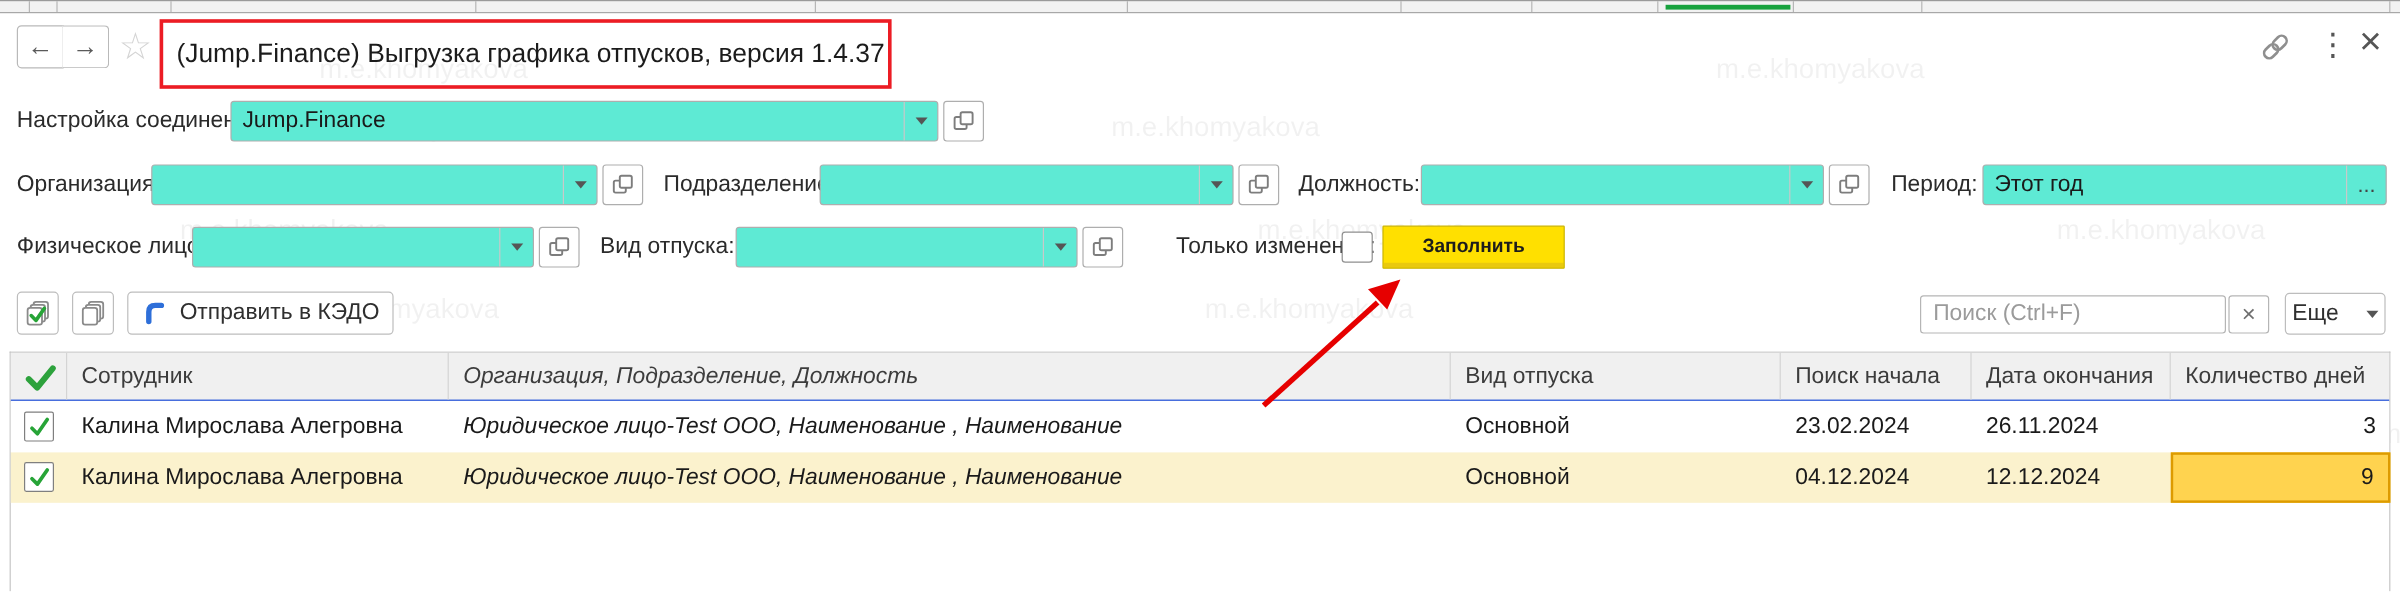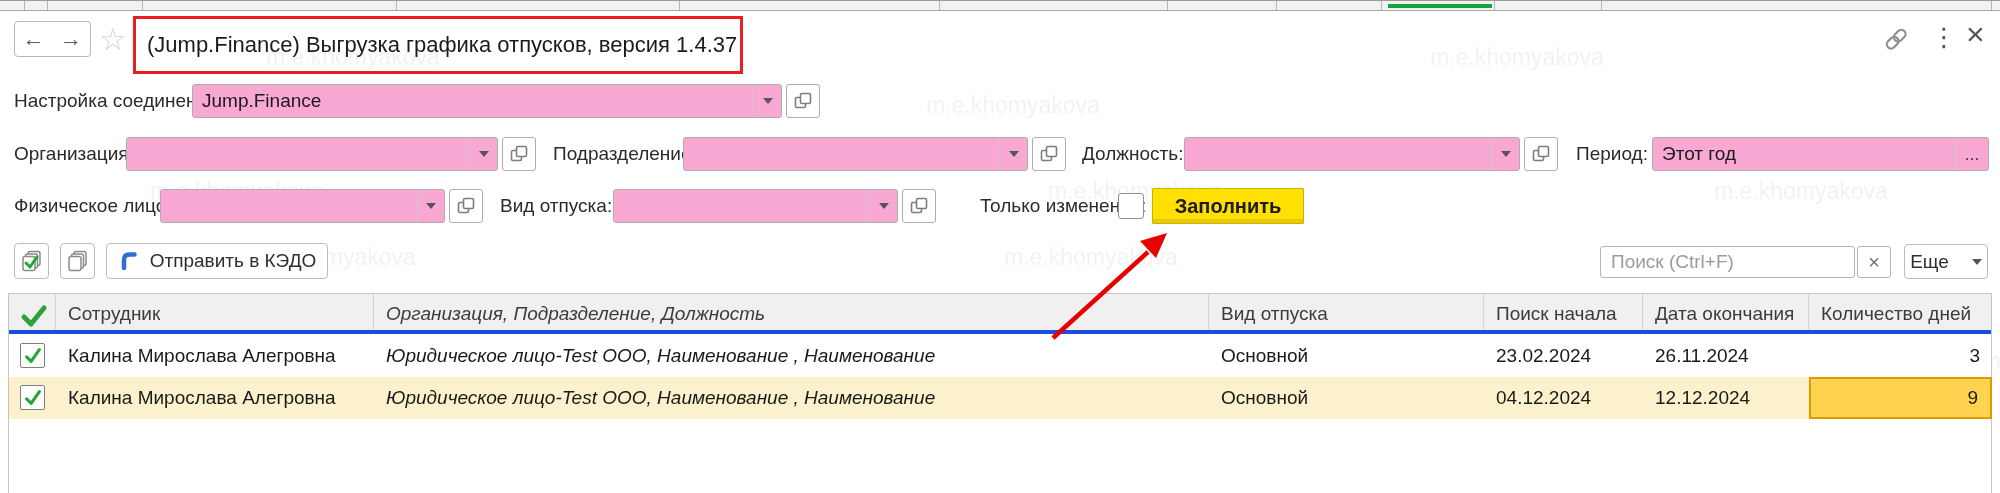--- a/index.html
+++ b/index.html
@@ -23,51 +23,51 @@
   .star { position:absolute; left:99px; top:21px; font-size:31px; color:#d4d4d4; z-index:3; }
   .title-box { position:absolute; left:133px; top:16px; width:610px; height:58px;
                border:3px solid #ec1c24; z-index:5; }
   .page-title { position:absolute; left:147px; top:22px; height:46px; line-height:46px;
                 font-size:22px; color:#1b1b1b; white-space:nowrap; z-index:6; }
   .top-ico { position:absolute; z-index:3; color:#6b6b6b; }
   .ico-menu { left:1931px; top:22px; font-size:26px; color:#555; }
   .ico-close { left:1966px; top:18px; font-size:32px; color:#555; line-height:1; }
   
   .f-label { position:absolute; height:34px; line-height:34px; font-size:19px; color:#2b2b2b; white-space:nowrap; z-index:3; }
-  .combo { position:absolute; height:34px; background:#f9a8d4; border:1px solid #aeaeae; border-radius:3px;
+  .combo { position:absolute; height:34px; background:#5eead4; border:1px solid #aeaeae; border-radius:3px;
            display:flex; align-items:stretch; z-index:3; }
   .combo input { flex:1; min-width:0; border:none; outline:none; background:transparent;
                  font:19px "Liberation Sans","DejaVu Sans",sans-serif; color:#1a1a1a; padding:0 9px; }
   .combo .dd { width:28px; border-left:1px solid #c9c9c9; display:flex; align-items:center; justify-content:center; cursor:pointer; }
   .tri { width:0; height:0; border-left:5px solid transparent; border-right:5px solid transparent; border-top:6px solid #555; }
   .combo .dots3 { width:33px; border-left:1px solid #c9c9c9; display:flex; align-items:center; justify-content:center;
                   font-size:18px; color:#444; cursor:pointer; }
   .choose-btn { position:absolute; width:34px; height:34px; background:#fff; border:1px solid #aeaeae; border-radius:3px;
                 display:flex; align-items:center; justify-content:center; z-index:3; cursor:pointer; }
   .checkbox { position:absolute; width:26px; height:26px; background:#fff; border:1px solid #8f8f8f; border-radius:3px; z-index:3; }
   .fill-btn { position:absolute; left:1152px; top:188px; width:152px; height:36px; z-index:3;
               background:#ffe000; border:1px solid #cbb400; box-shadow:inset 0 -4px 0 #e9c90e; border-radius:1px;
-              font-size:20px; font-weight:bold; color:#1c1c1c; display:flex; align-items:center; justify-content:center; cursor:pointer; }
+              font-size:16px; font-weight:bold; color:#1c1c1c; display:flex; align-items:center; justify-content:center; cursor:pointer; }
   
   .tbtn { position:absolute; top:243px; height:36px; background:#fff; border:1px solid #bdbdbd; border-radius:4px;
           display:flex; align-items:center; justify-content:center; z-index:3; cursor:pointer; }
   .tbtn.small { width:35px; }
   .send-btn { left:106px; width:222px; gap:10px; font-size:19px; color:#2f2f2f; }
   .search-wrap { position:absolute; left:1600px; top:246px; z-index:3; }
   .search-input { width:255px; height:32px; border:1px solid #b5b5b5; border-radius:3px; padding:0 10px;
                   font:19px "Liberation Sans","DejaVu Sans",sans-serif; color:#333; }
   .search-input::placeholder { color:#9b9b9b; }
   .clear-btn { position:absolute; left:1857px; top:246px; width:34px; height:32px; background:#fff;
                border:1px solid #b5b5b5; border-radius:3px; color:#6f6f6f; font-size:20px;
                display:flex; align-items:center; justify-content:center; z-index:3; cursor:pointer; }
   .more-btn { left:1904px; width:84px; height:35px; top:244px; gap:23px; font-size:19px; color:#2f2f2f; }
   
   .table { position:absolute; left:8px; top:293px; width:1984px; height:200px; background:#fff;
            border:1px solid #c6c6c6; border-bottom:none; z-index:3; }
-  .thead { position:absolute; left:0; top:0; width:100%; height:40px; background:#f0f0f0; border-bottom:4px solid #1d4ed8; }
+  .thead { position:absolute; left:0; top:0; width:100%; height:40px; background:#f0f0f0; border-bottom:1px solid #1d4ed8; }
   .th { position:absolute; top:0; height:100%; line-height:40px; font-size:19px; color:#3c3c3c;
         padding-left:12px; border-right:1px solid #d4d4d4; white-space:nowrap; overflow:hidden; }
   .trow { position:absolute; left:0; width:1982px; height:42px; }
   .row-0 { top:41px; background:#fff; }
   .row-1 { top:83px; background:#fbf2cd; }
   .td { position:absolute; top:0; height:100%; line-height:42px; font-size:19px; color:#1a1a1a;
         padding-left:12px; white-space:nowrap; overflow:hidden; }
   .td.num { text-align:right; padding-right:12px; padding-left:0; }
   .td.active-cell { background:#ffd34f; border:2px solid #dd9b00; line-height:38px; }
   .c0 { left:0; width:47px; } .c1 { left:47px; width:318px; } .c2 { left:365px; width:835px;font-style:italic; }

